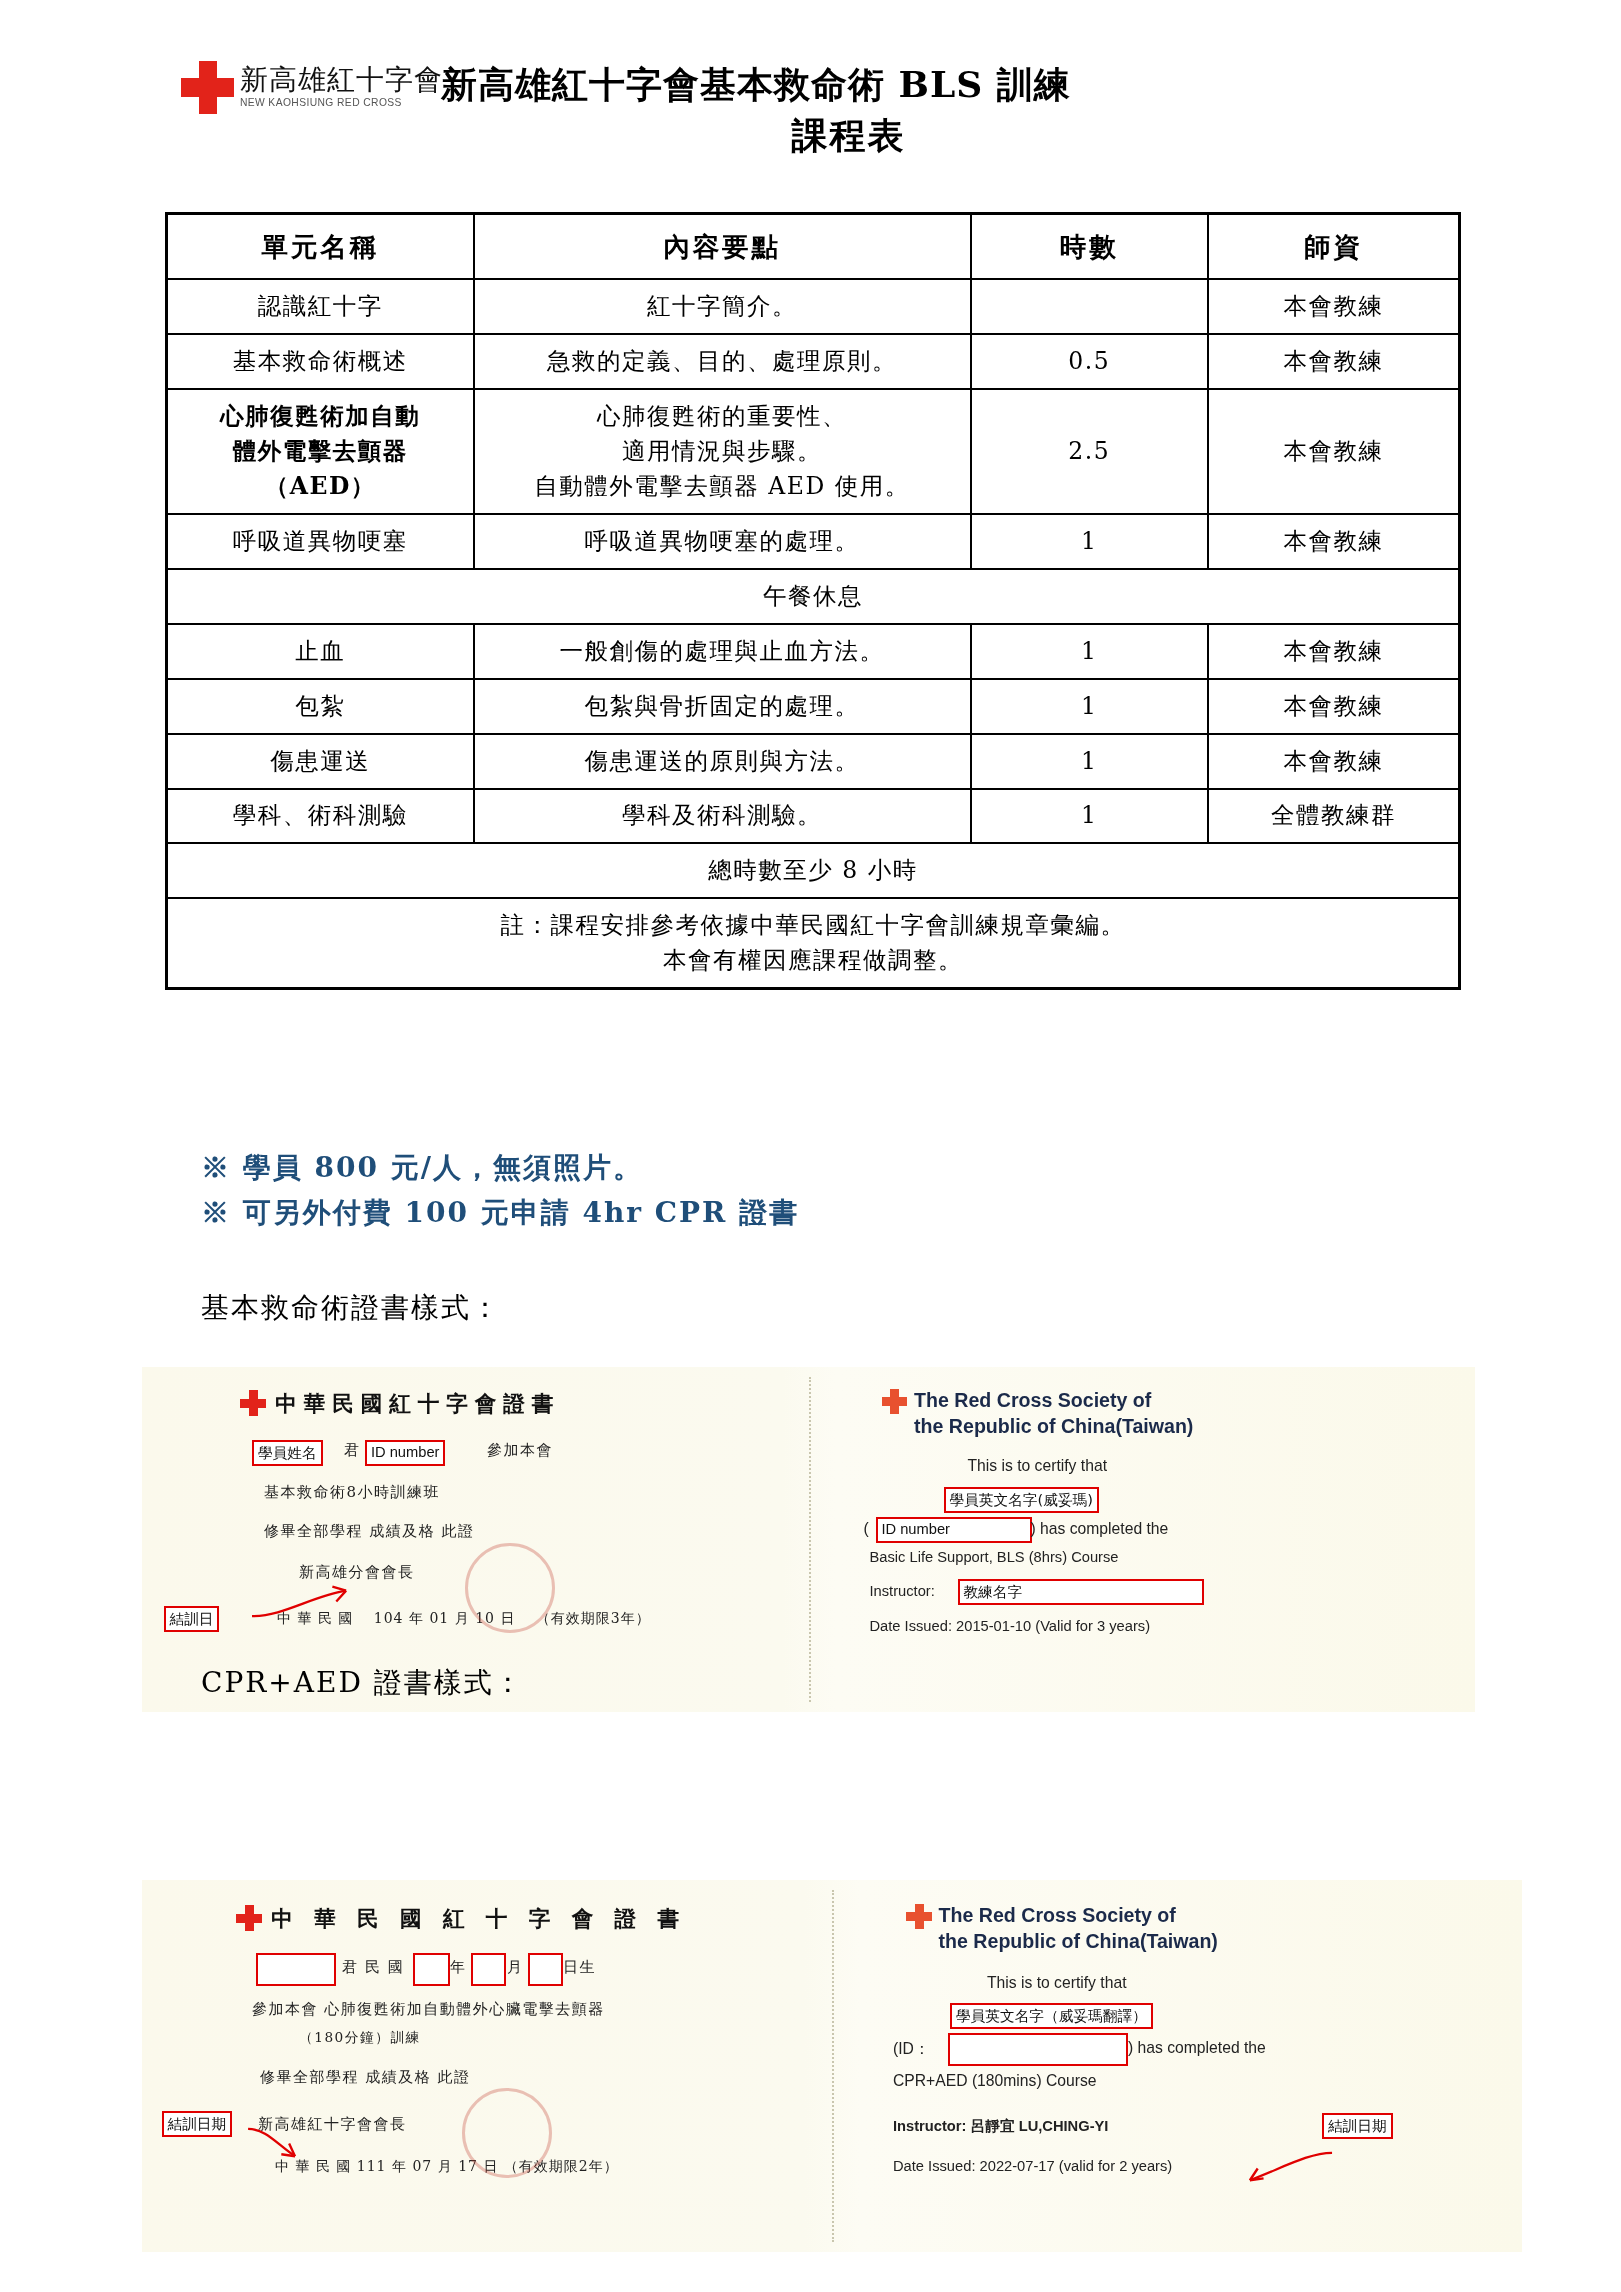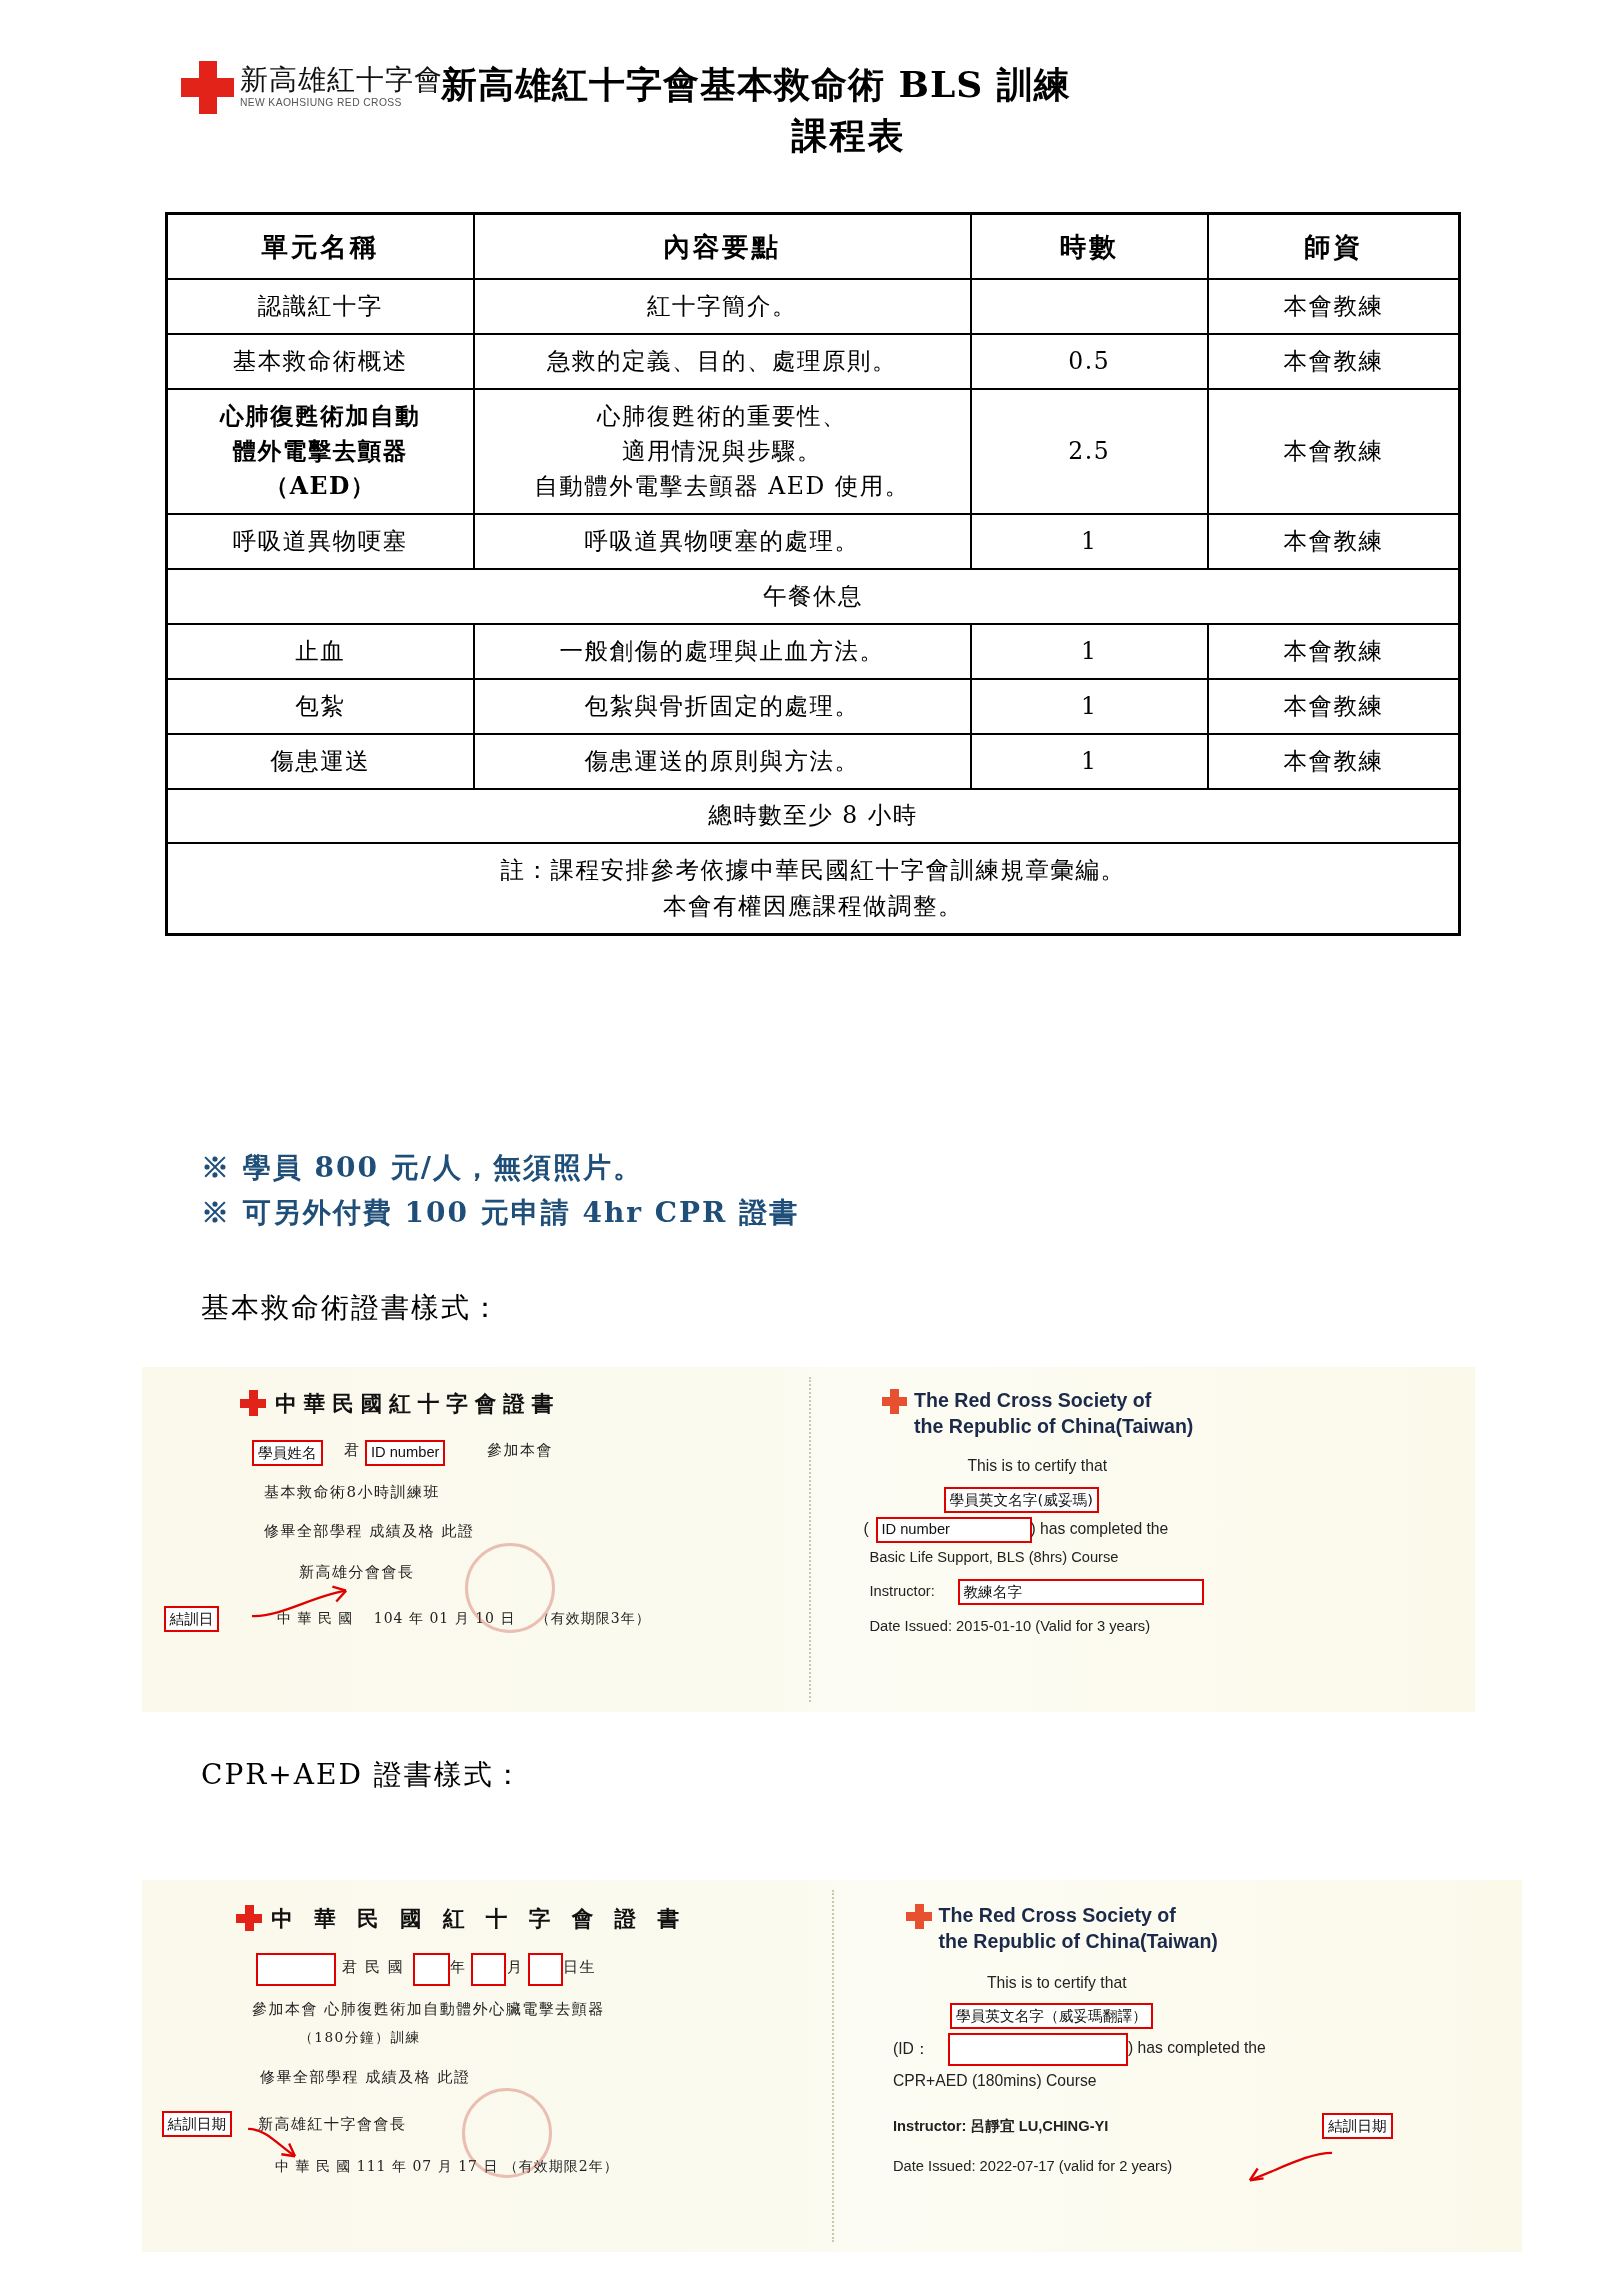--- a/index.html
+++ b/index.html
@@ -43,21 +43,21 @@
   .row-tall td{padding-top:13.7px;padding-bottom:13.7px;}
 
   
   .bluenotes{position:absolute;left:201px;top:1145px;width:1176px;
     font-family:"DejaVu Serif", serif;font-weight:bold;color:#1f4e79;}
   .bluenotes div{font-size:28px;letter-spacing:2px;line-height:1.62;}
 
   
   .seclabel{position:absolute;font-family:"DejaVu Serif", serif;font-size:28px;letter-spacing:2px;color:#000;}
   #lbl-bls{left:201px;top:1289px;}
-  #lbl-cpr{left:201px;top:1756px;}
+  #lbl-cpr{left:201px;top:1664px;}
 
   
   .cert{position:absolute;width:1333px;height:353px;
     background:linear-gradient(90deg,#fbf9ec 0%,#fbfaef 48%,#fdfcf4 52%,#fbf9ea 100%);
     overflow:hidden;}
   #cert-bls{left:142px;top:1367px;height:345px;}
   #cert-cpr{left:142px;top:1880px;height:372px;padding-left:47px;}
   .cert .divider{position:absolute;left:50%;top:9.8px;bottom:9.8px;width:0;
      border-left:2px dotted #c9c6ae;}
 
@@ -174,20 +174,26 @@
           <td class="num">1</td>
           <td>本會教練</td>
         </tr>
         <tr>
           <td>傷患運送</td>
           <td>傷患運送的原則與方法。</td>
           <td class="num">1</td>
           <td>本會教練</td>
         </tr>
         <tr>
+          <td>學科、術科測驗</td>
+          <td>學科及術科測驗。</td>
+          <td class="num">1</td>
+          <td>全體教練群</td>
+        </tr>
+        <tr>
           <td class="span-center" colspan="4">總時數至少 8 小時</td>
         </tr>
         <tr>
           <td class="note-cell" colspan="4" style="white-space:pre-line;">註：課程安排參考依據中華民國紅十字會訓練規章彙編。
 本會有權因應課程做調整。</td>
         </tr>
       </tbody>
     </table>
   </div>
 

